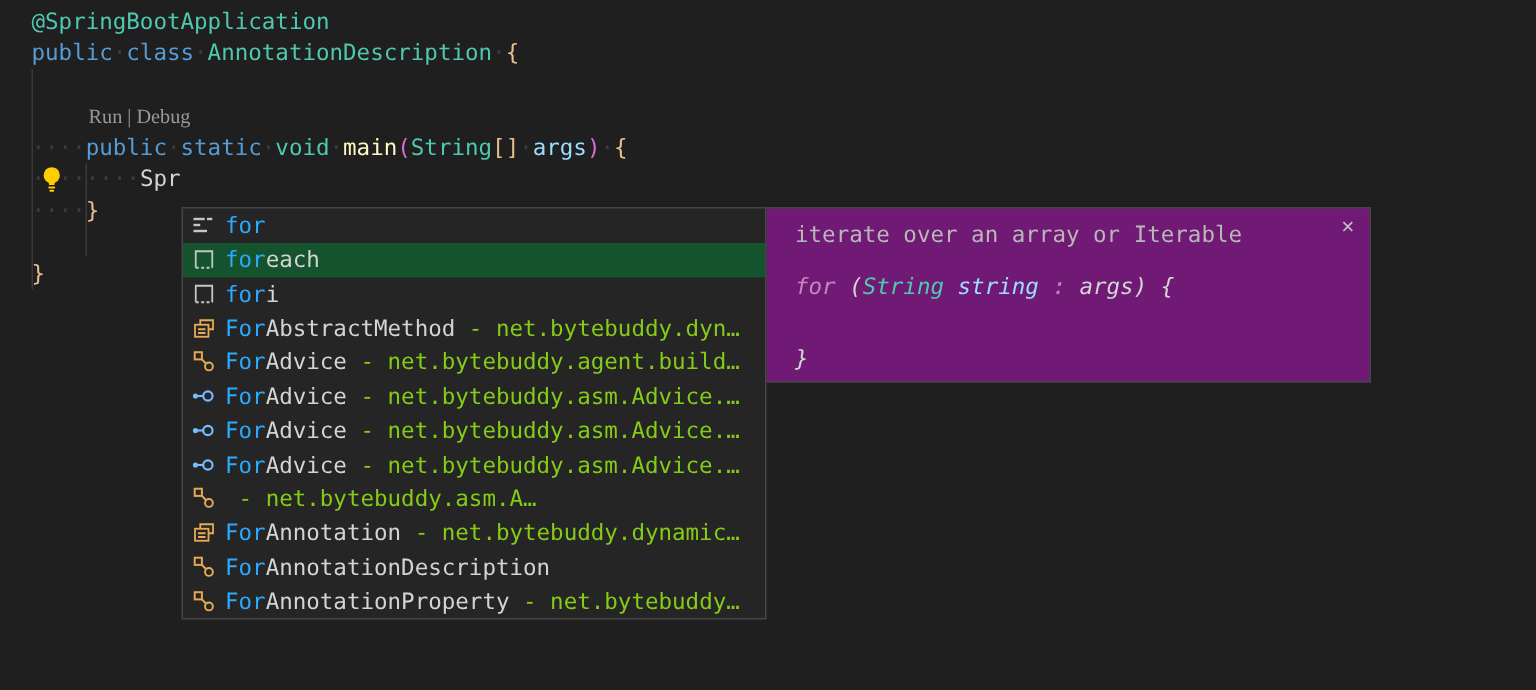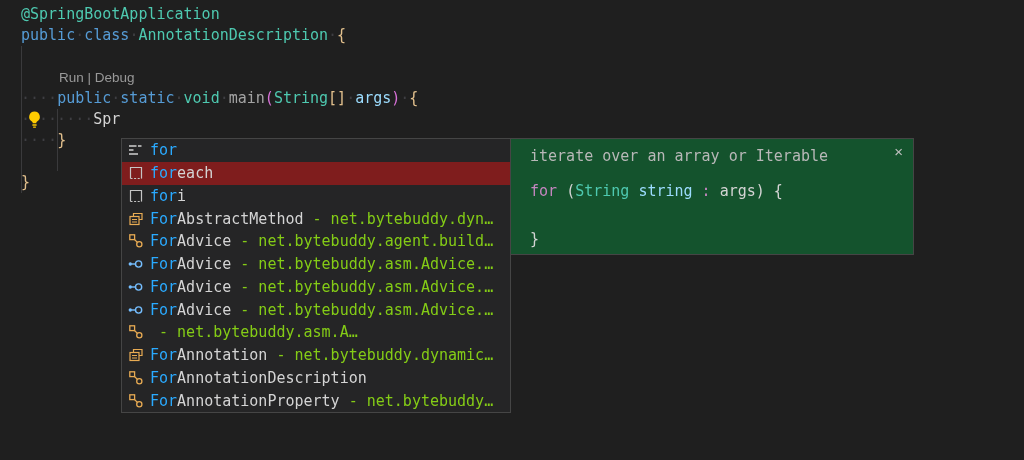--- a/index.html
+++ b/index.html
@@ -6,26 +6,26 @@
   body{
     width:1024px;height:460px;overflow:hidden;
     background:#1F1F1F;
     font-family:"DejaVu Sans Mono",monospace;
   }
   #screen{position:relative;width:1024px;height:403px;}
 
   
   #editor{position:absolute;inset:0;padding-top:4px;}
   .code-line,.codelens{height:21px;line-height:21px;white-space:pre;padding-left:21px;font-size:15px;}
-  .codelens{font-family:Liberation Sans, sans-serif;font-size:13.5px;color:#999999;padding-left:59px;}
+  .codelens{font-family:Liberation Serif, serif;font-size:13.5px;color:#999999;padding-left:59px;}
   .codelens .cl-link{cursor:pointer;}
   .tok{display:inline;}
   .tok.kw{color:#569CD6}
   .tok.type{color:#4EC9B0}
-  .tok.fn{color:#a3a3a3}
+  .tok.fn{color:#fef9c3}
   .tok.var{color:#9CDCFE}
   .tok.ctrl{color:#C586C0}
   .tok.plain{color:#D4D4D4}
   .tok.gold{color:#E2C08D}
   .tok.pink{color:#D670D6}
   .tok.ws{color:#3E3E42}
   .tok.sp{color:transparent}
   .err{text-decoration:underline wavy #F14C4C 1px;text-underline-offset:3px;}
   .cursor{display:inline-block;width:2px;height:17px;background:#D7D7D7;vertical-align:-3px;}
 
@@ -36,36 +36,36 @@
   #lightbulb{position:absolute;left:25px;top:110px;width:19px;height:19px;cursor:pointer;z-index:3;}
   #lightbulb svg{width:19px;height:19px;display:block;}
 
   
   #suggest{
     position:absolute;left:121px;top:138px;width:390px;height:275px;
     background:#252526;border:1px solid #454545;box-sizing:border-box;z-index:6;
     overflow:hidden;
   }
   .suggest-row{display:flex;align-items:center;height:22.75px;padding-left:6px;font-size:15px;white-space:pre;cursor:pointer;}
-  .suggest-row.selected{background:#7f1d1d;}
+  .suggest-row.selected{background:#14532d;}
   .s-icon{width:16px;height:16px;margin-right:6px;flex:none;}
   .s-icon svg{width:16px;height:16px;display:block;}
   .s-label{color:#D4D4D4;}
   .s-match{color:#2AAAFF;}
   .s-detail{color:#84cc16;}
 
   
   #docs{
     position:absolute;left:510px;top:138px;width:404px;height:117px;
-    background:#14532d;border:1px solid #454545;box-sizing:border-box;z-index:5;
+    background:#701a75;border:1px solid #454545;box-sizing:border-box;z-index:5;
   }
   #doc-title{position:absolute;left:19px;top:8px;font-size:15px;color:#B8B8B8;white-space:pre;}
   #doc-close{position:absolute;right:10px;top:4px;font-size:15px;line-height:18px;color:#C0C0C0;cursor:pointer;font-family:"Liberation Sans",sans-serif;}
   #doc-code{position:absolute;left:19px;top:40px;font-size:15px;line-height:24px;white-space:pre;}
-  .doc-code-line{height:24px;}
+  .doc-code-line{height:24px;font-style:italic;}
 </style>
 </head>
 <body>
 <div id="screen">
 
   <div id="editor">
     <div id="editor-lines">
         <div class="code-line"><span class="tok type">@SpringBootApplication</span></div>
         <div class="code-line"><span class="tok kw">public</span><span class="tok ws">·</span><span class="tok kw">class</span><span class="tok ws">·</span><span class="tok type">AnnotationDescription</span><span class="tok ws">·</span><span class="tok gold">{</span></div>
         <div class="code-line"></div>

